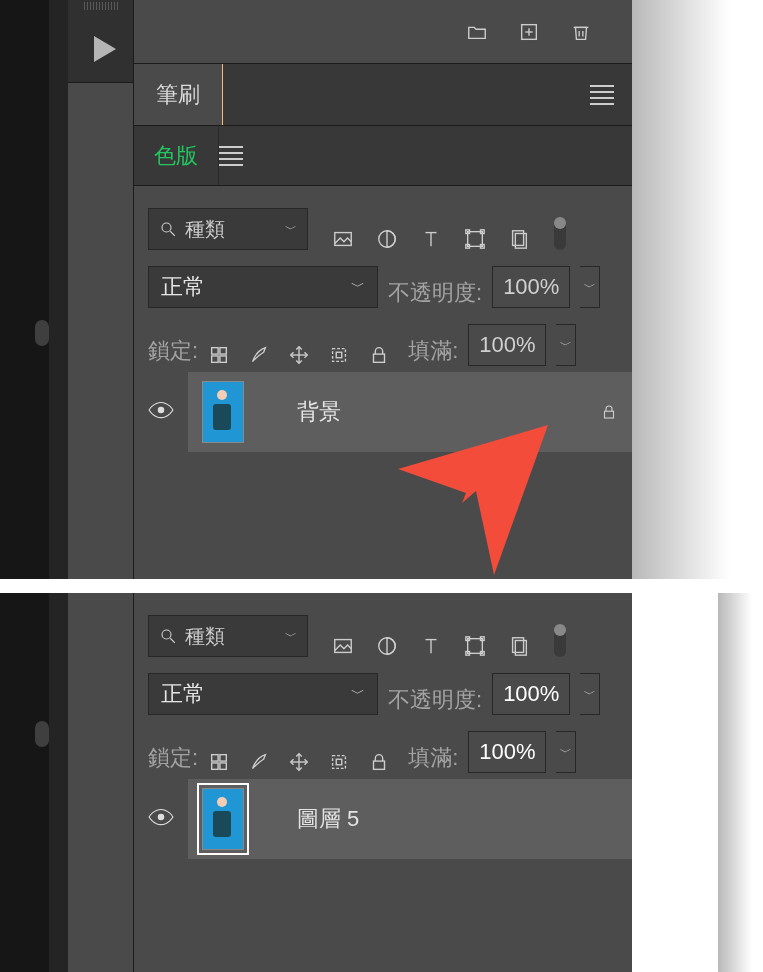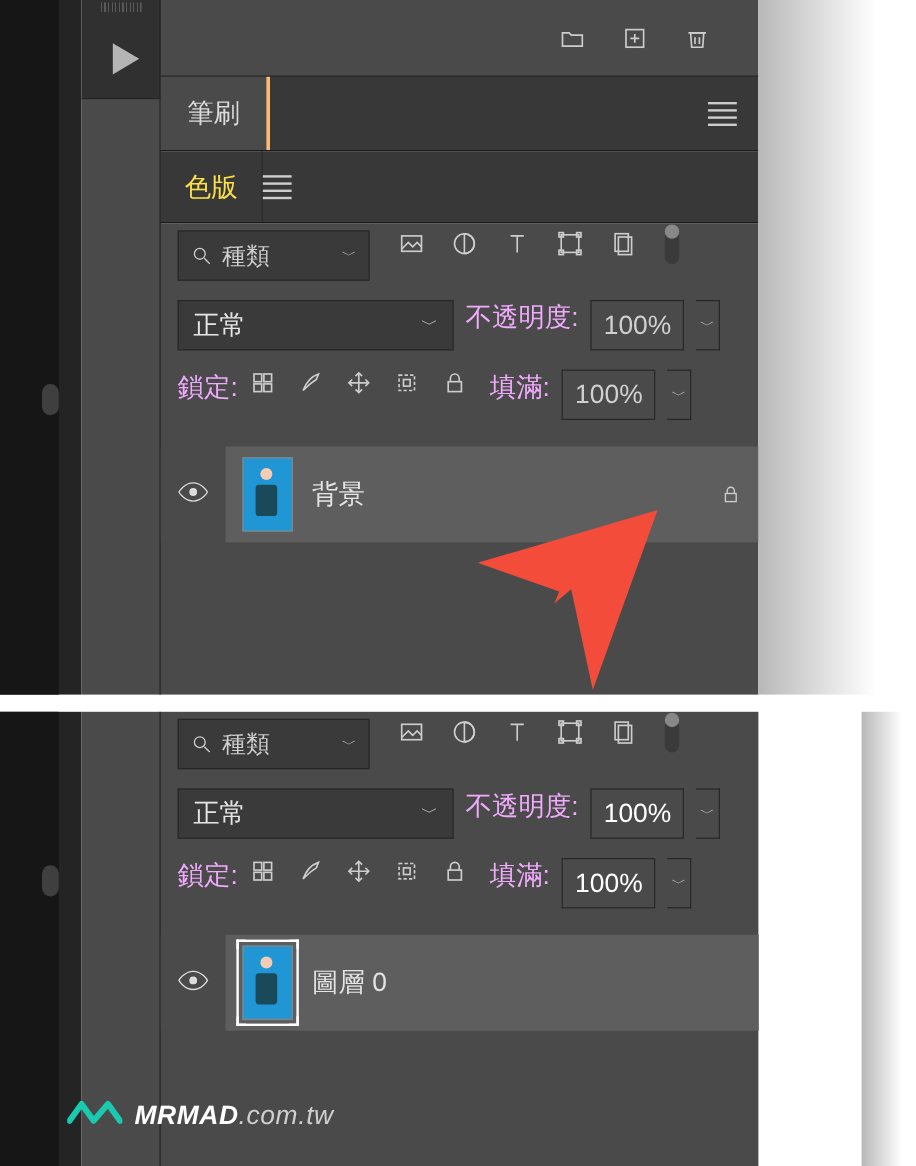--- a/index.html
+++ b/index.html
@@ -33,57 +33,57 @@
       gap:30px; padding-right:40px;
     }
     .ico { width:22px; height:22px; display:inline-block; position:relative; }
     .ico svg { width:100%; height:100%; display:block; }
     .ico path, .ico rect, .ico line, .ico circle, .ico polyline, .ico polygon { stroke:#cdcdcd; stroke-width:1.5; fill:none; }
 
     .brushbar {
       position:absolute; left:134px; top:64px; right:131px; height:62px;
       background:#383838; display:flex; border-bottom:1px solid #1b1b1b;
     }
-    .brushbar .tab { background:#4a4a4a; padding:0 22px; line-height:62px; color:#dcdcdc; font-size:22px; border-right:3px solid #fdba74; }
+    .brushbar .tab { background:#4a4a4a; padding:0 22px; line-height:62px; color:#dcdcdc; font-size:22px; border-right:1px solid #fdba74; }
     .brushbar .flexfill { flex:1; }
     .hamburger { width:24px; margin-right:18px; align-self:center; }
     .hamburger div { height:2px; background:#cdcdcd; margin:4px 0; }
 
     .tabrow {
       position:absolute; left:134px; top:126px; right:131px; height:60px;
       background:#383838; display:flex; border-bottom:1px solid #1b1b1b;
     }
-    .tabrow .tab { padding:0 20px; line-height:60px; font-size:22px; color:#fde047; border-right:1px solid #2a2a2a; cursor:pointer; }
+    .tabrow .tab { padding:0 20px; line-height:60px; font-size:22px; color:#22c55e; border-right:1px solid #2a2a2a; cursor:pointer; }
     .tabrow .tab.active { background:#4a4a4a; color:#e8e8e8; }
 
     .panel-body { position:absolute; left:134px; right:131px; background:#4a4a4a; }
     .pb1 { top:186px; bottom:0; }
     .pb2 { top:0; bottom:0; }
 
-    .row { display:flex; align-items:flex-start; height:58px; padding:0 14px; gap:10px; }
+    .row { display:flex; align-items:flex-end; height:58px; padding:0 14px; gap:10px; }
     .row.filter { margin-top:6px; }
 
     .search-select {
       display:flex; align-items:center; gap:8px;
       background:#3a3a3a; border:1px solid #272727; height:42px;
       padding:0 10px; width:160px; color:#cfcfcf; font-size:20px;
     }
     .search-select .chev { margin-left:auto; font-size:12px; color:#b0b0b0; }
 
     .filter-icons { display:flex; gap:22px; margin-left:14px; align-items:center; }
     .toggle { width:12px; height:28px; background:#3a3a3a; border-radius:6px; position:relative; margin-left:14px; }
     .toggle::before { content:""; position:absolute; width:12px; height:12px; background:#888; border-radius:50%; top:-5px; left:0; }
 
     .blend-select {
       display:flex; align-items:center;
       background:#3a3a3a; border:1px solid #272727; height:42px;
       padding:0 12px; color:#e4e4e4; font-size:22px; width:230px;
     }
     .blend-select .chev { margin-left:auto; color:#b5b5b5; font-size:14px; }
-    .label { color:#f0abfc; font-size:22px; }
+    .label { color:#a3a3a3; font-size:22px; }
     .value-box {
       border:1px solid #272727; height:42px; padding:0 10px;
       color:#d0d0d0; font-size:22px; display:flex; align-items:center; width:78px;
       background:transparent;
     }
     .value-box.bright { color:#fff; }
     .drop-chev { width:20px; height:42px; display:flex; align-items:center; justify-content:center;
       border:1px solid #272727; border-left:none; color:#b5b5b5; font-size:12px;
     }
 
@@ -101,21 +101,21 @@
     .thumb { width:42px; height:62px; background:#2196d4; border:1px solid #888; position:relative; }
     .thumb.selected { outline:2px solid #fff; outline-offset:3px; }
     .thumb .bracket { position:absolute; width:8px; height:8px; border:2px solid #fff; }
     .thumb .bracket.tl{top:-6px;left:-6px;border-right:none;border-bottom:none;}
     .thumb .bracket.tr{top:-6px;right:-6px;border-left:none;border-bottom:none;}
     .thumb .bracket.bl{bottom:-6px;left:-6px;border-right:none;border-top:none;}
     .thumb .bracket.br{bottom:-6px;right:-6px;border-left:none;border-top:none;}
     .thumb-inner {position:absolute; top:8px; left:10px; width:18px; height:44px;}
     .thumb-head{width:10px;height:10px;border-radius:50%;background:#f5cdb4;margin:0 auto;}
     .thumb-body{width:18px;height:26px;background:#1a4a5a;margin-top:4px;border-radius:3px;}
-    .layer-name { color:#e4e4e4; font-size:22px; }
+    .layer-name { color:#e4e4e4; font-size:22px;margin-left:37px; }
     .lock-small { margin-left:auto; }
 
     
     .big-arrow {
       position:absolute; left:398px; top:425px;
     }
     .big-arrow svg { width:160px; height:150px; }
 
     .right-edge { position:absolute; top:0; right:0; width:131px; height:100%; background:#fff; }
     .right-edge .grad { position:absolute; left:0; top:0; width:100%; height:100%;
@@ -463,33 +463,23 @@
           <div class="thumb selected">
             <div class="bracket tl"></div>
               <div class="bracket tr"></div>
               <div class="bracket bl"></div>
               <div class="bracket br"></div>
             <div class="thumb-inner">
                 <div class="thumb-head"></div>
                 <div class="thumb-body"></div>
               </div>
           </div>
-          <span class="layer-name">圖層 0</span>
+          <span class="layer-name">圖層 5</span>
         </div>
       </div>
     </div>
   </div>
 
   <div class="right-edge" style="width:45px;">
       <div class="grad"></div>
     </div>
 
-  <div class="watermark">
-    <span class="logo">
-      <svg viewBox="0 0 46 26">
-          <polyline points="2,20 12,6 22,20 34,6 44,20" stroke="#19c9b0" stroke-width="5" fill="none" stroke-linejoin="round" stroke-linecap="round"></polyline>
-        </svg>
-    </span>
-    <span>
-      <span>MRMAD</span><span class="light">.com.tw</span>
-    </span>
-  </div>
 </div>
 
 </body></html>

